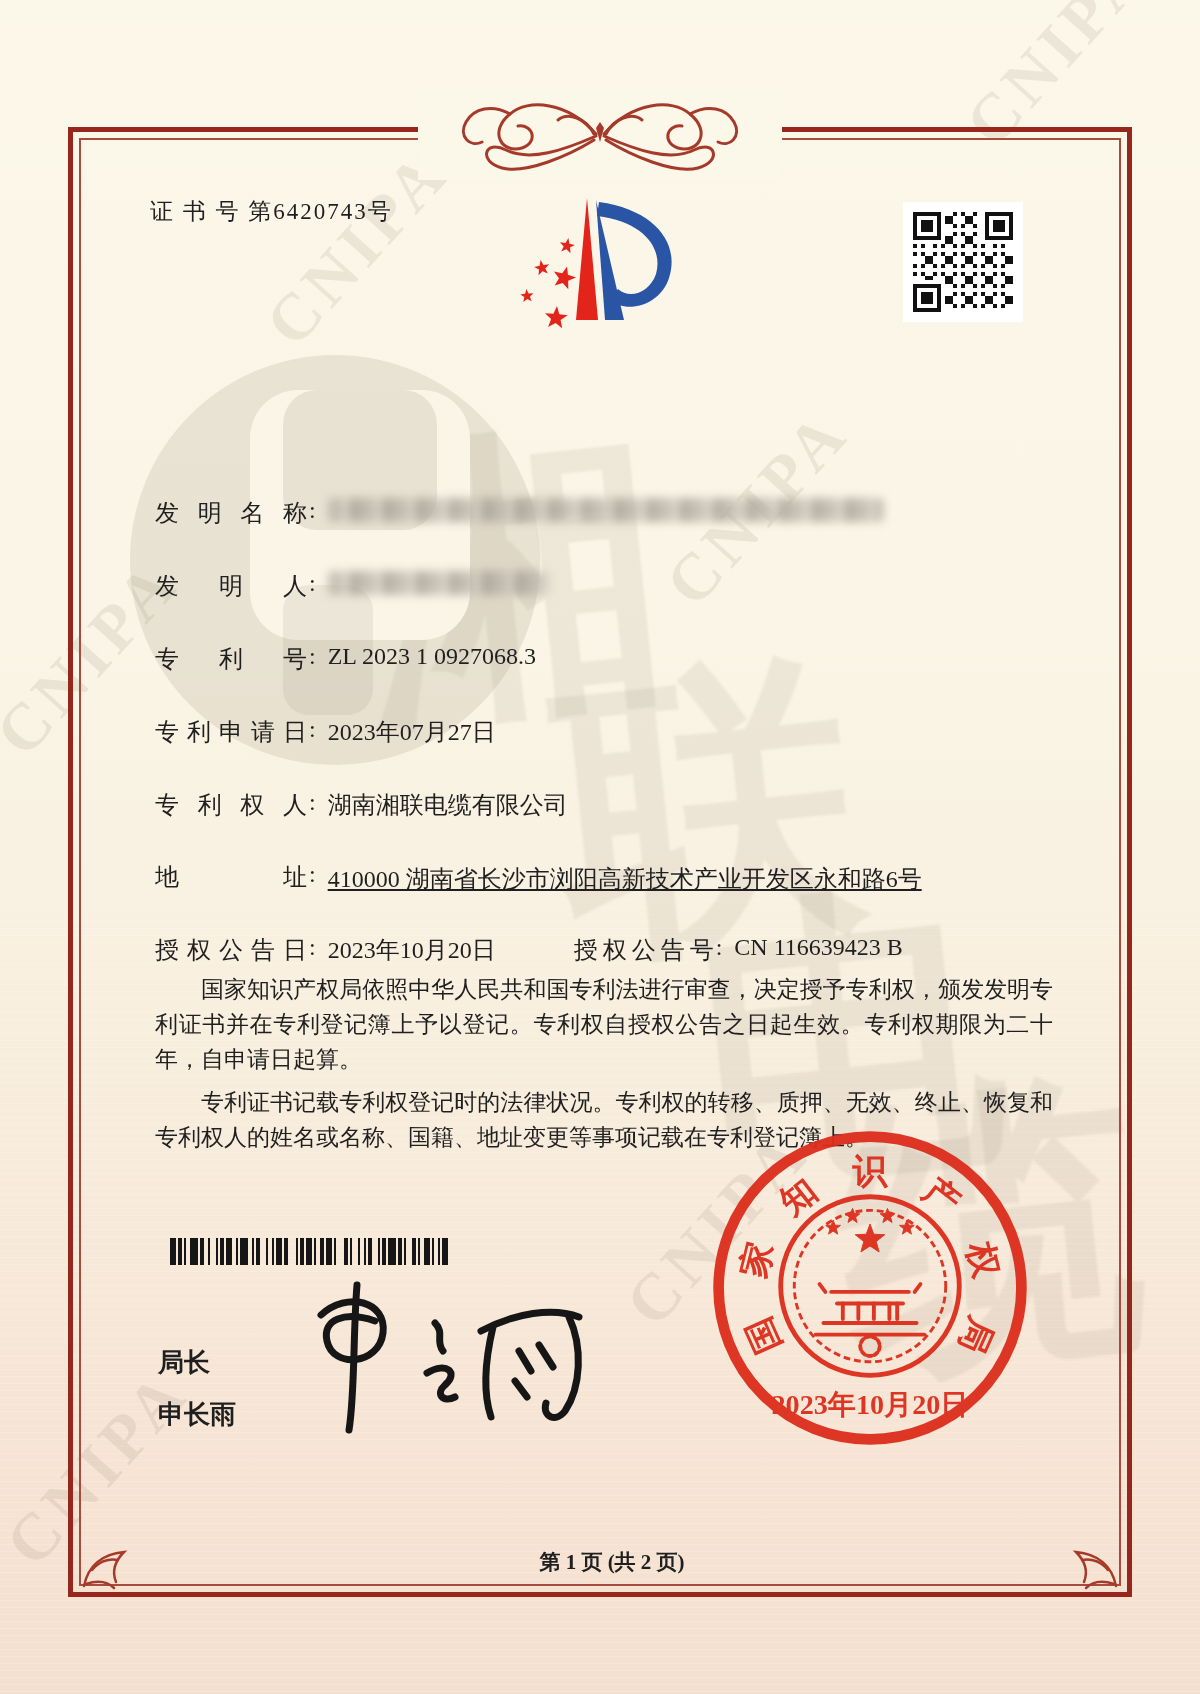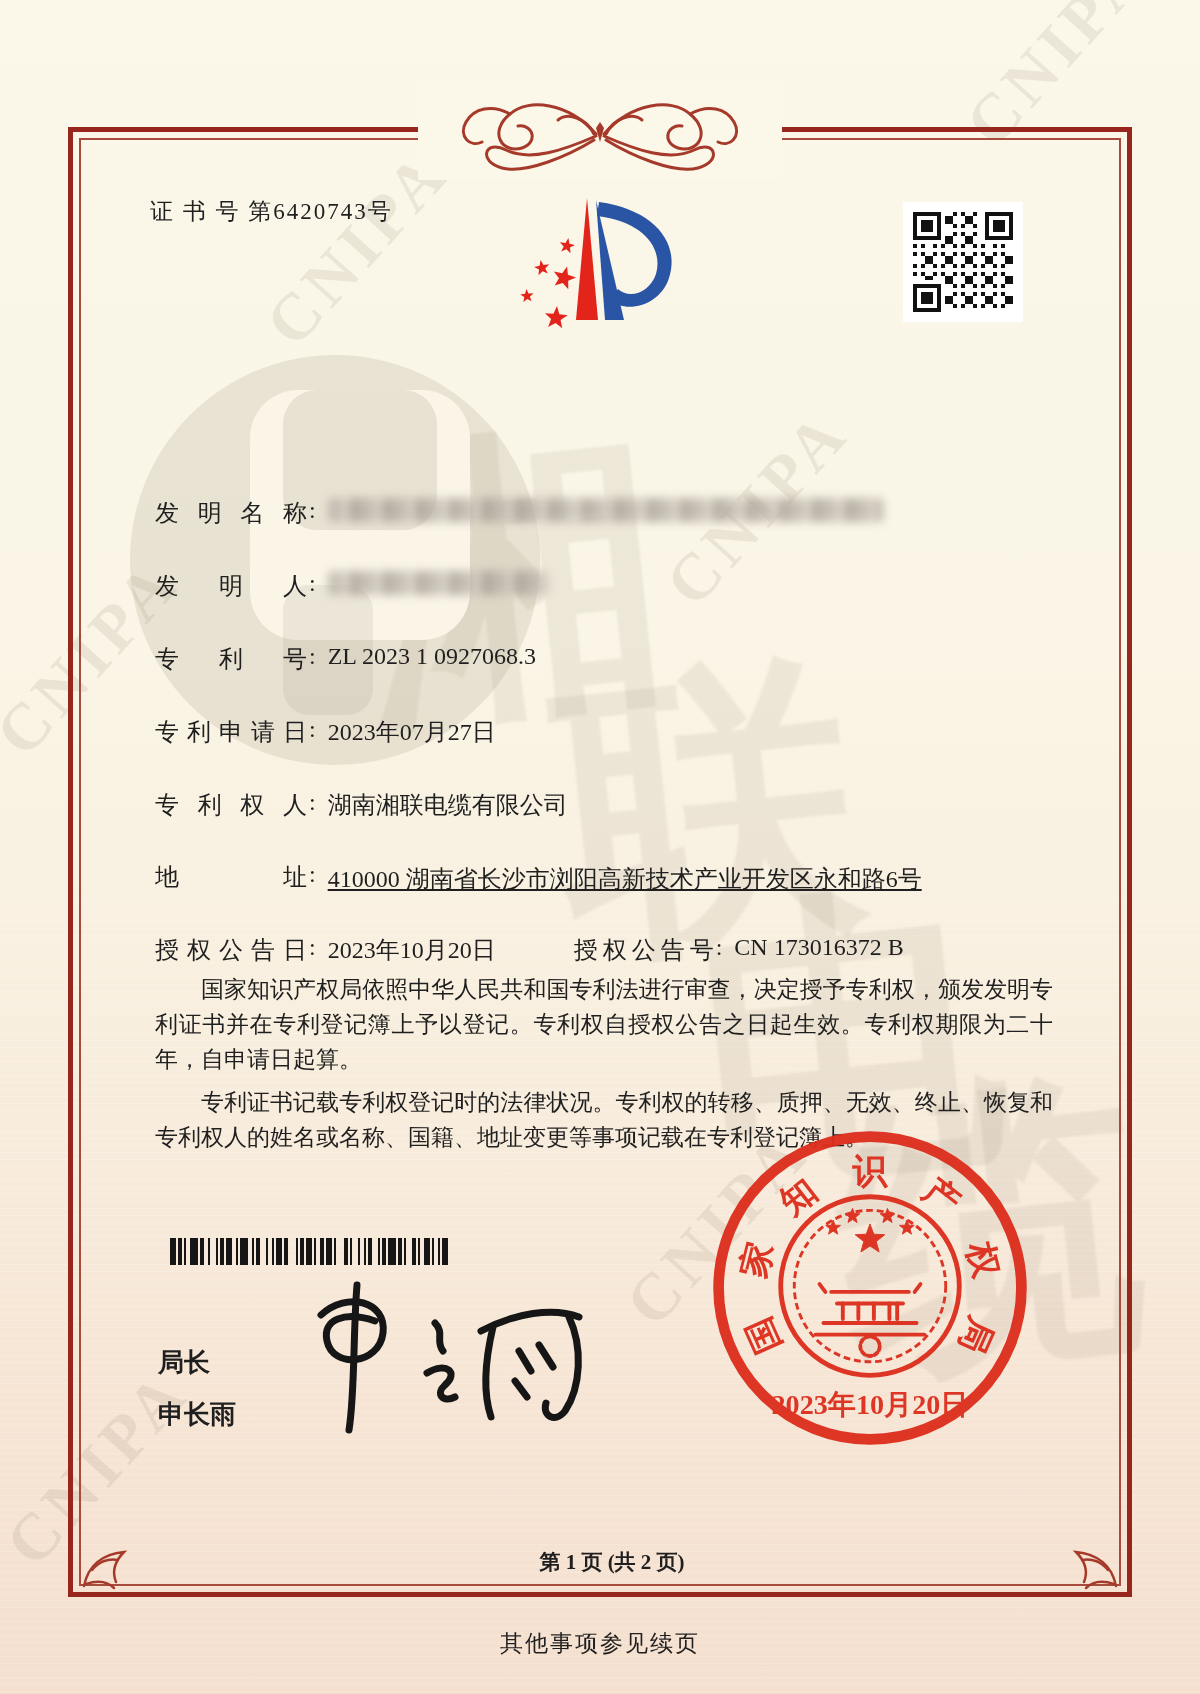--- a/index.html
+++ b/index.html
@@ -360,21 +360,21 @@
           <span>权</span>
           <span>公</span>
           <span>告</span>
           <span>日</span>
         </span><span class="colon">:</span><span class="val">2023年10月20日</span><span class="grant-no-group"><span class="lab">
             <span>授</span>
             <span>权</span>
             <span>公</span>
             <span>告</span>
             <span>号</span>
-          </span><span class="colon">:</span><span class="val">CN 173016372 B</span></span>
+          </span><span class="colon">:</span><span class="val">CN 116639423 B</span></span>
     </div>
   </div>
 
   <div class="body-text">
     <p>国家知识产权局依照中华人民共和国专利法进行审查，决定授予专利权，颁发发明专利证书并在专利登记簿上予以登记。专利权自授权公告之日起生效。专利权期限为二十年，自申请日起算。</p>
     <p>专利证书记载专利权登记时的法律状况。专利权的转移、质押、无效、终止、恢复和专利权人的姓名或名称、国籍、地址变更等事项记载在专利登记簿上。</p>
   </div>
 
   <svg class="barcode" id="barcode-svg" width="336" height="27">
       <rect x="0" y="0" width="6" height="27" fill="#161616"></rect>
@@ -466,15 +466,14 @@
         <path d="M-28,18 L-28,34 M-12,18 L-12,34 M4,18 L4,34 M20,18 L20,34 M28,18 L28,34"></path>
         <path d="M-48,38 L48,38"></path>
         <path d="M-56,50 L56,50"></path>
         <circle cx="0" cy="62" r="10" stroke-width="4" stroke-dasharray="4 3" fill="none"></circle>
       </g>
     </g>
     <text x="170" y="300" text-anchor="middle" fill="#dd2d1c" font-family="Liberation Serif, serif" font-size="29" font-weight="bold">2023年10月20日</text>
   </svg>
 
   <div class="page-info">第 1 页 (共 2 页)</div>
-  <div class="cont-note">其他事项参见续页</div>
 
 </div>
 
 </body></html>

